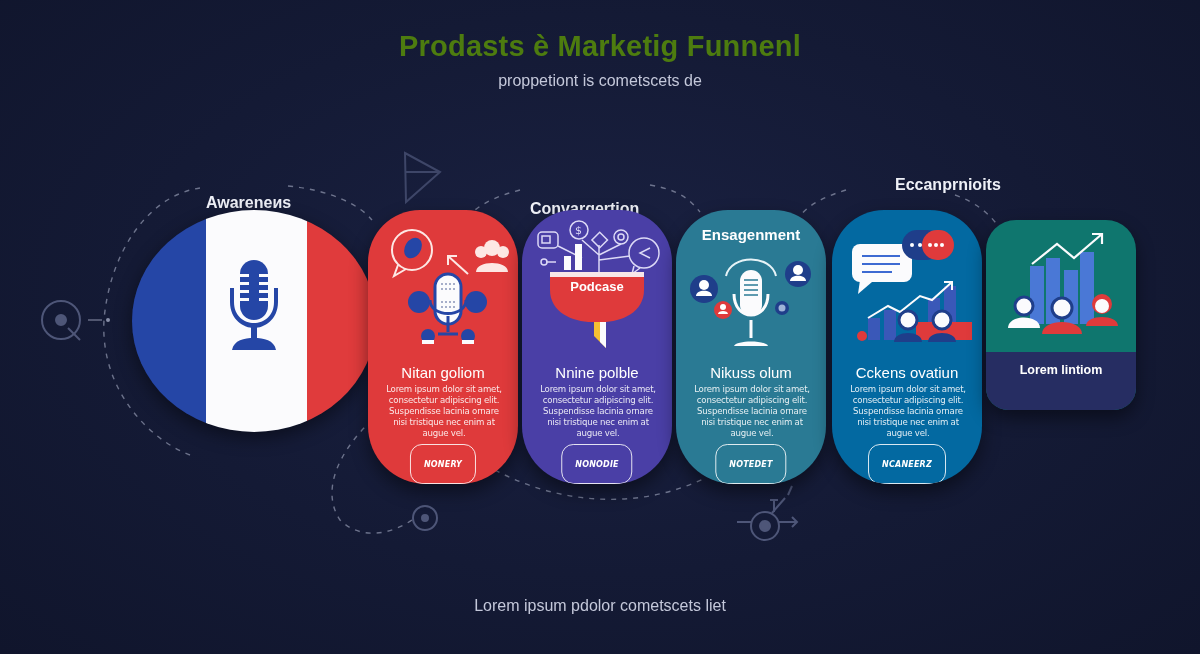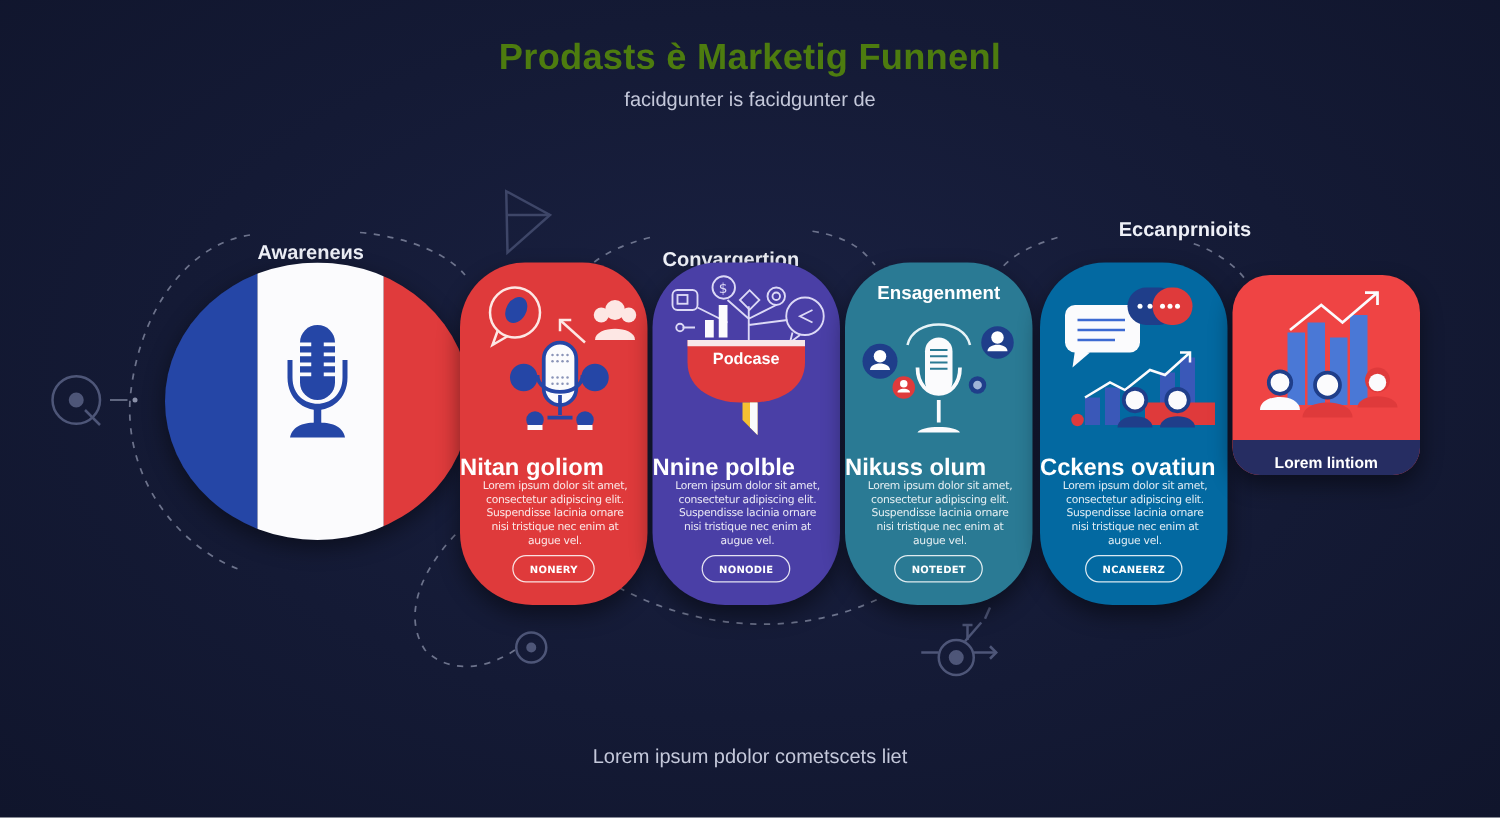--- a/index.html
+++ b/index.html
@@ -41,45 +41,45 @@
 
   .card {
     position: absolute; top: 210px; width: 150px; height: 274px;
     border-radius: 52px 52px 58px 58px;
     box-shadow: 0 8px 18px rgba(0,0,0,0.45);
     overflow: hidden;
   }
   .card .illus { position: absolute; left: 0; top: 0; width: 100%; height: 150px; }
   .card .card-title {
     position: absolute; left: 0; right: 0; top: 154px;
-    text-align: left; font-size: 19px; font-weight: 700; color: #fff;
+    text-align: center; font-size: 15px; font-weight: 400; color: #fff;
   }
   .card .card-body {
     position: absolute; left: 14px; right: 12px; top: 174px;
     text-align: center; font-size: 8.6px; line-height: 11px; color: rgba(255,255,255,0.88);
     font-family: "DejaVu Sans", sans-serif; letter-spacing: -0.2px;
   }
   .card .card-btn {
     position: absolute; left: 50%; top: 234px; transform: translateX(-50%);
-    height: 22px; border: 1.6px solid rgba(255,255,255,0.85); border-radius: 12px;
+    height: 40px; border: 1.6px solid rgba(255,255,255,0.85); border-radius: 12px;
     padding: 0 13px; font-size: 8px; font-weight: 700; color: #fff;
     display: flex; align-items: center; justify-content: center; background: transparent;
-    font-family: "DejaVu Sans", sans-serif; letter-spacing: 0.2px; white-space: nowrap;
+    font-family: "DejaVu Sans", sans-serif; letter-spacing: 0.2px; white-space: nowrap; font-style: italic;
   }
   .card-red { left: 368px; background: #df3a3b; }
   .card-purple { left: 522px; background: #4a3fa6; }
   .card-teal { left: 676px; background: #2a7a94; }
   .card-blue { left: 832px; background: #0369a1; }
   .card-teal .card-title-top {
     position: absolute; left: 0; right: 0; top: 16px; text-align: center;
     font-size: 15px; font-weight: 700; color: #fff;
   }
   .card-last {
-    position: absolute; left: 986px; top: 220px; width: 150px; height: 160px;
-    background: #ef4444; border-radius: 30px 30px 22px 22px;
+    position: absolute; left: 986px; top: 220px; width: 150px; height: 190px;
+    background: #0f766e; border-radius: 30px 30px 22px 22px;
     box-shadow: 0 8px 18px rgba(0,0,0,0.45); overflow: hidden;
   }
   .card-last .lower {
     position: absolute; left: 0; right: 0; top: 132px; bottom: 0; background: #262d62;
   }
   .card-last .card-title {
     position: absolute; left: 0; right: 0; top: 143px; text-align: center;
     font-size: 12.5px; font-weight: 700; color: #fff;
   }
 </style>
@@ -123,21 +123,21 @@
     <line x1="779" y1="522" x2="797" y2="522"></line>
     <polyline points="792,517 797,522 792,527"></polyline>
     <line x1="772" y1="513" x2="785" y2="498"></line>
     <line x1="774" y1="512" x2="774" y2="500"></line>
     <line x1="770" y1="500" x2="778" y2="500"></line>
     <line x1="792" y1="486" x2="788" y2="495"></line>
   </g>
 </svg>
 
 <div class="title">Prodasts è Marketig Funnenl</div>
-<div class="subtitle">facidgunter is facidgunter de</div>
+<div class="subtitle">proppetiont is cometscets de</div>
 
 <div class="stage-label" style="left:206px; top:194px;">Awareneиs</div>
 <div class="stage-label" style="left:530px; top:176px;margin-top:24px;">Convargertion</div>
 <div class="stage-label" style="left:895px; top:176px;">Eccanprnioits</div>
 
 <div class="flag-circle">
   <div class="blue"></div>
   <div class="white"></div>
   <div class="red"></div>
 </div>

